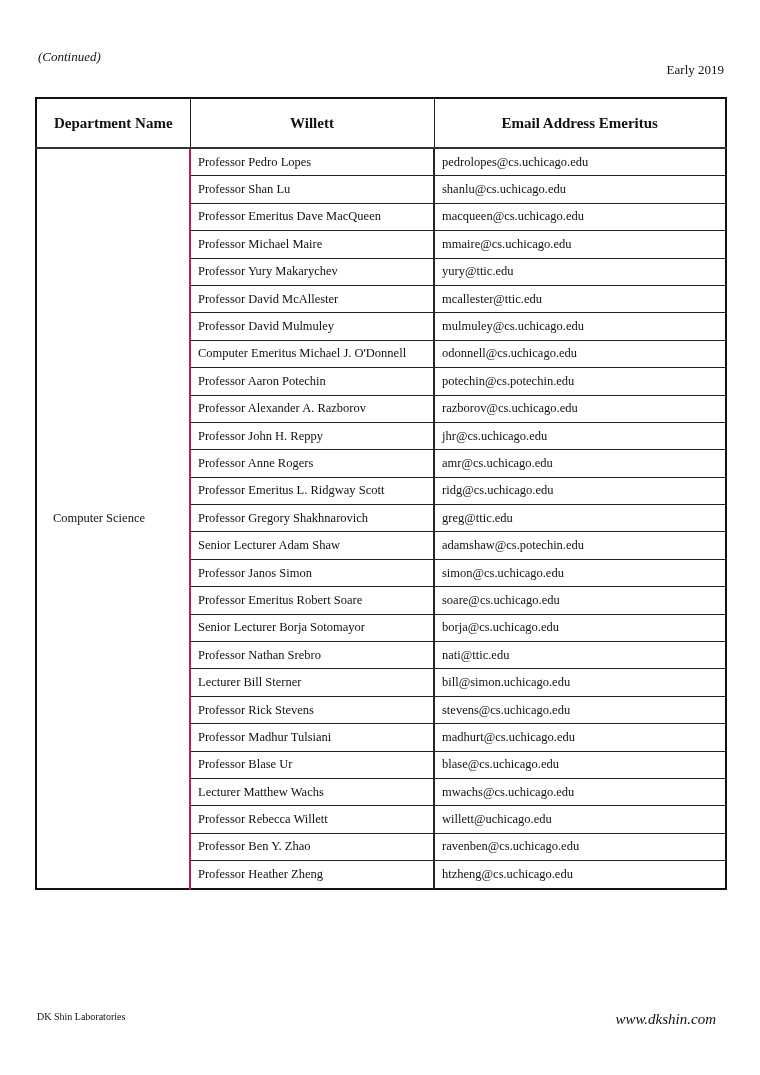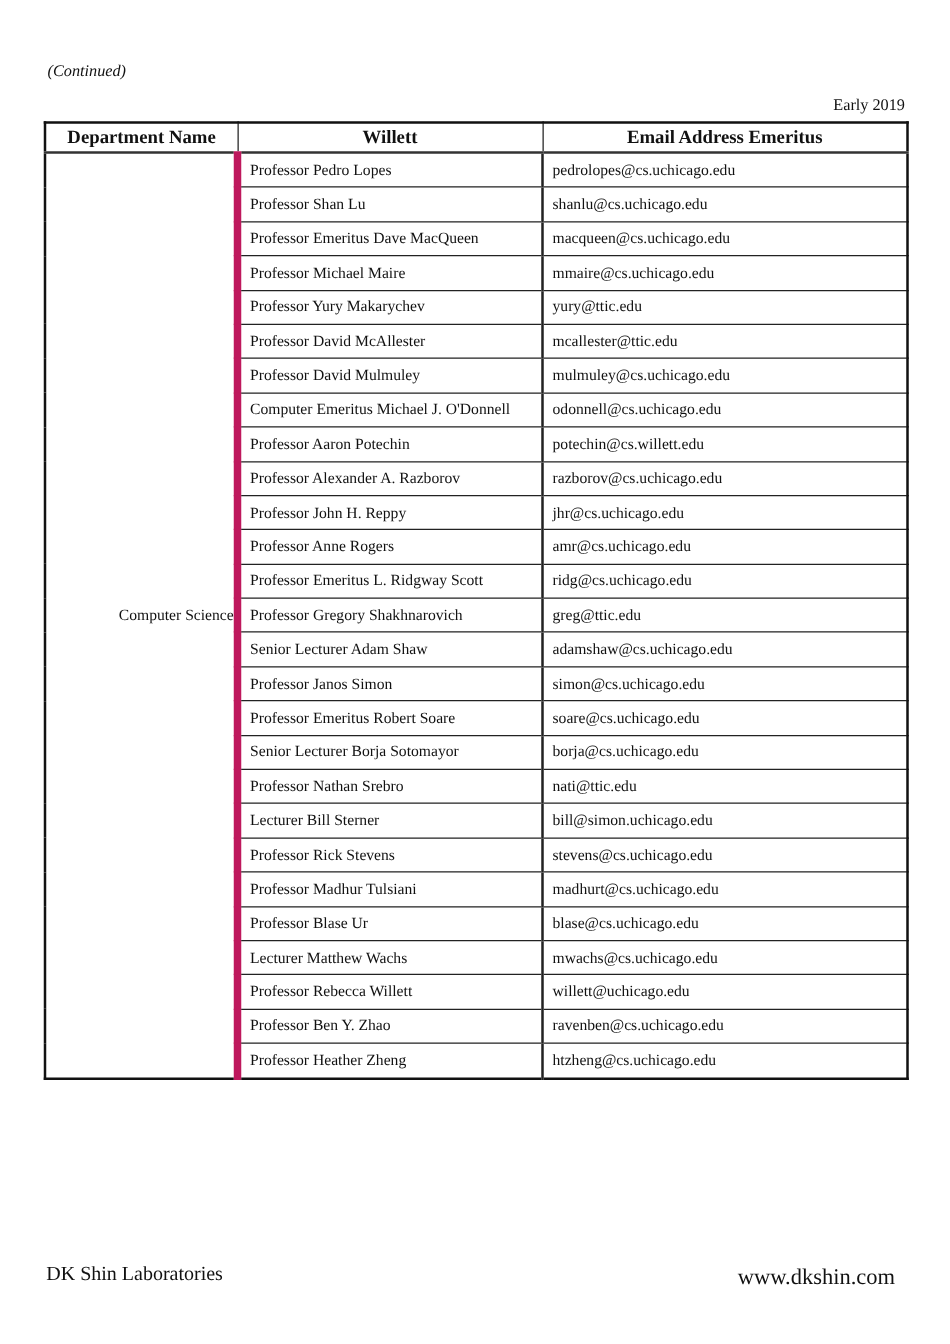--- a/index.html
+++ b/index.html
@@ -4,48 +4,48 @@
   <style>
     html, body { margin: 0; padding: 0; background: #ffffff; }
     body {
       width: 760px; height: 1075px; position: relative; overflow: hidden;
       font-family: "Liberation Serif", "DejaVu Serif", serif; color: #111;
     }
     .top-left {
       position: absolute; left: 38px; top: 49px; font-size: 13px; font-style: italic;
     }
     .top-right {
-      position: absolute; right: 36px; top: 76px; font-size: 13px;
+      position: absolute; right: 36px; top: 62px; font-size: 13px;
     }
     table.faculty {
       position: absolute; left: 35px; top: 97px; width: 690px;
       border-collapse: collapse; border: 2px solid #111;
       table-layout: fixed;
     }
     table.faculty col.c1 { width: 154px; }
     table.faculty col.c2 { width: 244px; }
     table.faculty col.c3 { width: 292px; }
     table.faculty th {
       font-size: 15px; font-weight: bold; text-align: center;
-      height: 22px; padding: 0; border: 1.5px solid #222;
+      height: 22px; padding: 13px; border: 1.5px solid #222;
       border-bottom: 2px solid #333;
     }
     table.faculty td {
       font-size: 12.5px; height: 26.4px; padding: 0 0 0 7px;
       border: 1.5px solid #222; vertical-align: middle; white-space: nowrap; font-family: Liberation Serif, serif;
     }
     table.faculty td.dept {
-      text-align: right; padding: 0; border-right: 6px solid #be185d;
+      text-align: left; padding: 16px; border-right: 2px solid #be185d;
     }
     table.faculty td.faculty-name { border-right: 2px solid #222; }
     .footer-left {
-      position: absolute; left: 37px; top: 1011px; font-size: 16px;
+      position: absolute; left: 37px; top: 1011px; font-size: 10px;
     }
     .footer-right {
-      position: absolute; right: 44px; top: 1011px; font-size: 18px; 
+      position: absolute; right: 44px; top: 1011px; font-size: 15px; font-style: italic;
     }
   </style>
 </head>
 <body>
 
 <div class="top-left">(Continued)</div>
 <div class="top-right">Early 2019</div>
 
 <table class="faculty">
   <colgroup>
@@ -89,21 +89,21 @@
       <tr>
         <td class="faculty-name">Professor David Mulmuley</td>
         <td class="email">mulmuley@cs.uchicago.edu</td>
       </tr>
       <tr>
         <td class="faculty-name">Computer Emeritus Michael J. O'Donnell</td>
         <td class="email">odonnell@cs.uchicago.edu</td>
       </tr>
       <tr>
         <td class="faculty-name">Professor Aaron Potechin</td>
-        <td class="email">potechin@cs.willett.edu</td>
+        <td class="email">potechin@cs.potechin.edu</td>
       </tr>
       <tr>
         <td class="faculty-name">Professor Alexander A. Razborov</td>
         <td class="email">razborov@cs.uchicago.edu</td>
       </tr>
       <tr>
         <td class="faculty-name">Professor John H. Reppy</td>
         <td class="email">jhr@cs.uchicago.edu</td>
       </tr>
       <tr>
@@ -113,21 +113,21 @@
       <tr>
         <td class="faculty-name">Professor Emeritus L. Ridgway Scott</td>
         <td class="email">ridg@cs.uchicago.edu</td>
       </tr>
       <tr>
         <td class="faculty-name">Professor Gregory Shakhnarovich</td>
         <td class="email">greg@ttic.edu</td>
       </tr>
       <tr>
         <td class="faculty-name">Senior Lecturer Adam Shaw</td>
-        <td class="email">adamshaw@cs.uchicago.edu</td>
+        <td class="email">adamshaw@cs.potechin.edu</td>
       </tr>
       <tr>
         <td class="faculty-name">Professor Janos Simon</td>
         <td class="email">simon@cs.uchicago.edu</td>
       </tr>
       <tr>
         <td class="faculty-name">Professor Emeritus Robert Soare</td>
         <td class="email">soare@cs.uchicago.edu</td>
       </tr>
       <tr>

